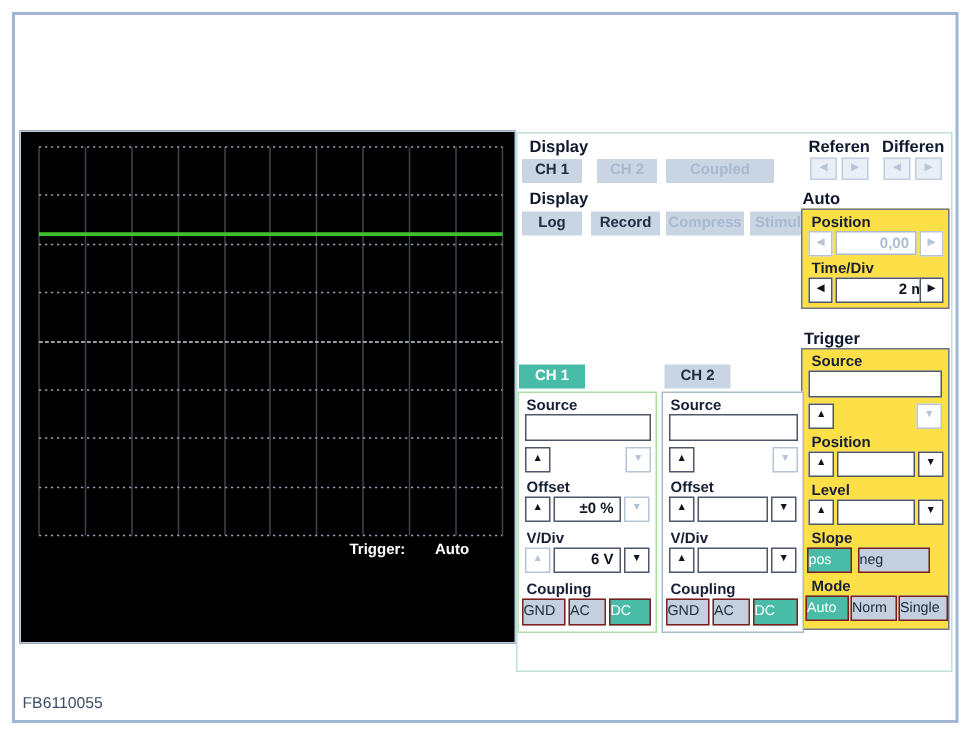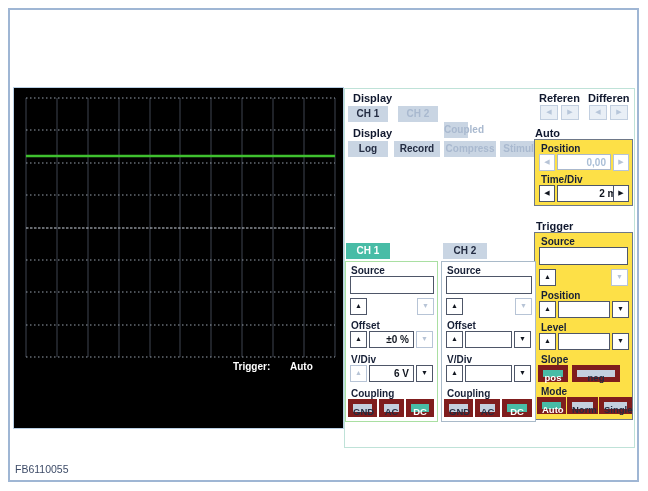--- a/index.html
+++ b/index.html
@@ -35,22 +35,22 @@
          text-align:right;padding-right:4px;line-height:15px;height:17px;}
   .field.dim{border-color:#aab8cc;color:#a9bed6;}
 
   .arrow{width:17px;height:17px;background:#fff;border:1px solid #4e5668;color:#10151f;
          font-size:7px;line-height:14px;text-align:center;}
   .arrow.dim{border-color:#b7c4d6;color:#b7c4d6;}
 
   .pad-btn{width:18px;height:15px;background:#e9eff6;border:1px solid #c2cfe0;color:#b7c6da;
            font-size:7px;line-height:12px;text-align:center;}
 
-  .sbtn{border:5px solid #7f1d1d;background:#c4d0de;color:#222b3f;font-weight:bold;
-        font-size:9.5px;text-align:center;line-height:15px;height:17px;}
+  .sbtn{border:1px solid #7f1d1d;background:#c4d0de;color:#222b3f;font-weight:normal;
+        font-size:9.5px;text-align:left;line-height:15px;height:17px;}
   .sbtn.teal{background:#48bca6;color:#fff;}
 
   .footer-code{font-size:10.5px;color:#3e4c68;}
 </style>
 </head>
 <body>
 
 <div class="canvas">
 
   <div class="abs frame"></div>
@@ -91,21 +91,21 @@
       <span style="left:219px;top:273px;">Trigger:</span>
       <span style="left:276px;top:273px;">Auto</span>
     </div>
   </div>
 
   <div class="abs controls">
 
     <div class="abs seclabel" style="left:8px;top:3px;">Display</div>
     <div class="abs btn" style="left:3px;top:17px;width:40px;">CH 1</div>
     <div class="abs btn dim" style="left:53px;top:17px;width:40px;">CH 2</div>
-    <div class="abs btn dim" style="left:99px;top:33px;width:24px;">Coupled</div>
+    <div class="abs btn dim" style="left:99px;top:17px;width:72px;">Coupled</div>
 
     <div class="abs seclabel" style="left:194px;top:3px;">Referen</div>
     <div class="abs seclabel" style="left:243px;top:3px;">Differen</div>
     <div class="abs pad-btn" style="left:195px;top:16px;"><span>◀</span></div>
     <div class="abs pad-btn" style="left:216px;top:16px;"><span>▶</span></div>
     <div class="abs pad-btn" style="left:244px;top:16px;"><span>◀</span></div>
     <div class="abs pad-btn" style="left:265px;top:16px;"><span>▶</span></div>
 
     <div class="abs seclabel" style="left:8px;top:38px;">Display</div>
     <div class="abs btn" style="left:3px;top:52px;width:40px;">Log</div>

